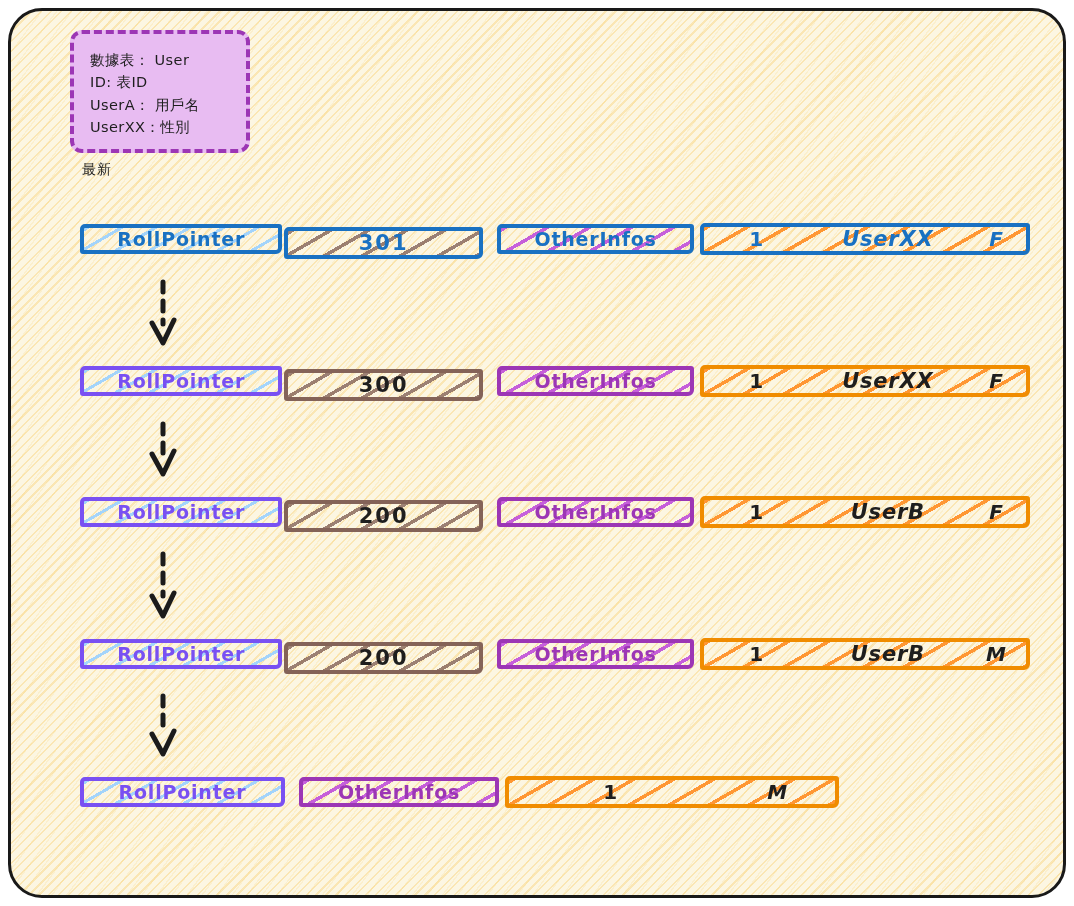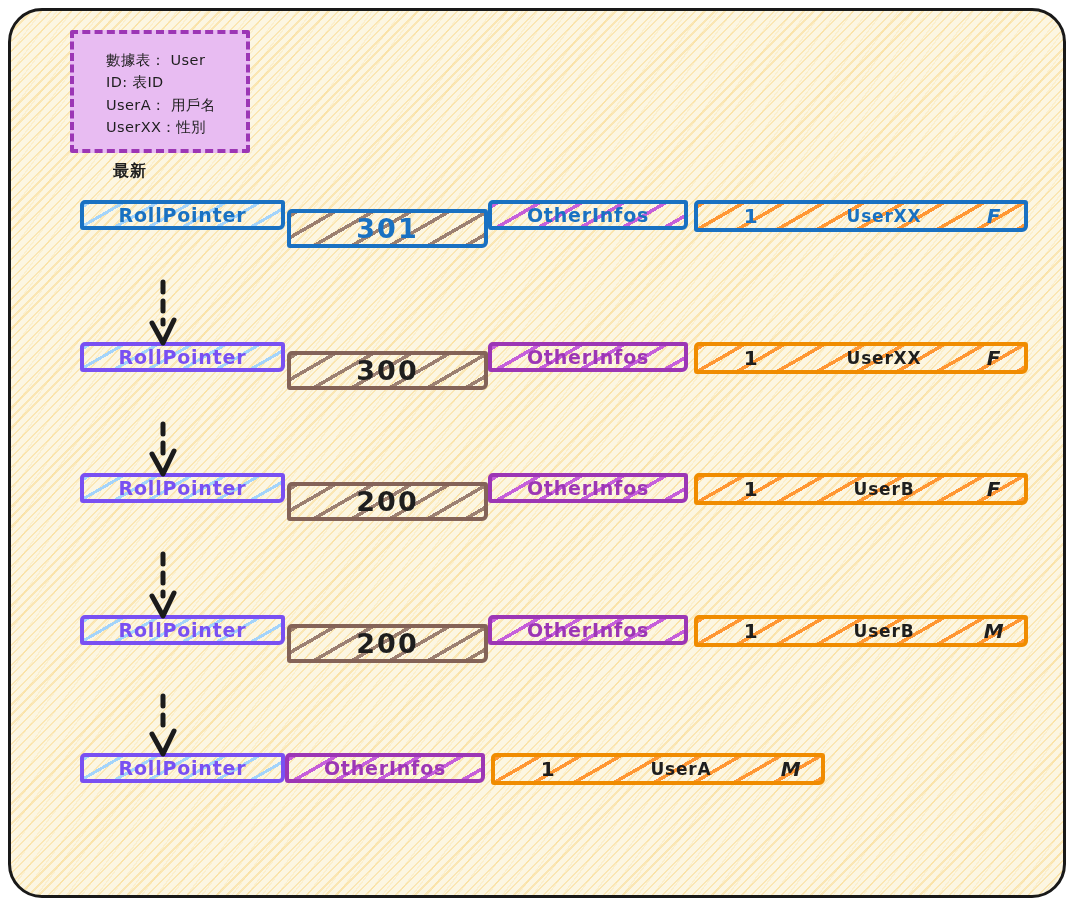--- a/index.html
+++ b/index.html
@@ -19,66 +19,66 @@
       repeating-linear-gradient(135deg, rgba(248,206,110,0.40) 0 1.6px, rgba(0,0,0,0) 1.6px 7px),
       repeating-linear-gradient(127deg, rgba(250,222,150,0.28) 0 1.3px, rgba(0,0,0,0) 1.3px 12px);
   }
 
   
   .note{
     position:absolute;left:70px;top:30px;width:180px;height:123px;
     box-sizing:border-box;
     background:#e8bcf2;
     border:4.5px dashed #9c36b5;
-    border-radius:2px;
-    padding:15px 10px 0 32px;
+    border-radius:12px;
+    padding:15px 10px 0 16px;
     font-size:14.5px;line-height:1.55;font-weight:500;
     letter-spacing:0.4px;
   }
   .note .line{white-space:nowrap;}
 
   .latest-label{
     position:absolute;left:82px;top:161px;
-    font-size:16px;font-weight:700;letter-spacing:1px;margin-left:31px;
+    font-size:14px;font-weight:400;letter-spacing:1px;
   }
 
   
   .row{
     position:absolute;left:80px;width:950px;height:77px;
-    display:flex;align-items:flex-start;
+    display:flex;align-items:center;
   }
   .cell{
     box-sizing:border-box;border:4px solid #000;
     display:flex;align-items:center;justify-content:center;
     border-radius:5px 3px 6px 3px;
     font-weight:600;letter-spacing:0.8px;
   }
   .cell.roll{
     width:205px;
     background-image:repeating-linear-gradient(150deg, rgba(158,210,253,0.95) 0 3px, rgba(0,0,0,0) 3px 17px);
     font-size:19px;
   }
   .cell.trx{
     width:201px;margin-left:2px;
     background-image:repeating-linear-gradient(150deg, rgba(132,99,88,0.80) 0 3.5px, rgba(0,0,0,0) 3.5px 19px);
-    font-size:27px;letter-spacing:2px;margin-top:9px;
+    font-size:21px;letter-spacing:2px;margin-top:9px;
   }
   .cell.other{
-    width:200px;margin-left:0;
+    width:200px;margin-left:14px;
     background-image:repeating-linear-gradient(150deg, rgba(190,75,219,0.88) 0 3.5px, rgba(0,0,0,0) 3.5px 21px);
     font-size:19px;
   }
   .cell.record{
     width:334px;margin-left:6px;padding:0;
     background-image:repeating-linear-gradient(150deg, rgba(255,146,43,0.95) 0 3.5px, rgba(0,0,0,0) 3.5px 20px);
     font-size:20px;
   }
   .record .seg{display:flex;align-items:center;justify-content:center;height:100%;}
   .record .seg.id{flex:106 0 0;}
-  .record .seg.name{flex:152 0 0;font-size:17px;}
+  .record .seg.name{flex:152 0 0;font-size:21px;font-style:italic;}
   .record .seg.gender{flex:60 0 0;font-style:italic;font-weight:700;}
   .record .divider{width:0;border-left:4px dashed #000;margin:1px 0;}
 
   
   .row.latest .cell{border-color:#1971c2;color:#1971c2;}
   .row.latest .record .divider{border-color:#1971c2;}
   .row.history .cell.roll{border-color:#7950f2;color:#7950f2;}
   .row.history .cell.trx{border-color:#846358;color:#1e1e1e;}
   .row.history .cell.other{border-color:#9c36b5;color:#9c36b5;}
   .row.history .cell.record{border-color:#f08c00;color:#1e1e1e;}
@@ -158,21 +158,20 @@
       <div class="seg gender">M</div>
     </div>
   </div>
 
   <div class="row history r5">
     <div class="cell roll">RollPointer</div>
     <div class="cell other">OtherInfos</div>
     <div class="cell record">
       <div class="seg id">1</div>
       <div class="divider"></div>
-      <div class="seg name">UserA</div>
       <div class="divider"></div>
       <div class="seg gender">M</div>
     </div>
   </div>
 
   <svg class="arrows" width="1074" height="906" viewBox="0 0 1074 906">
     <g stroke="#1b1b1b" stroke-width="5" fill="none" stroke-linecap="round" stroke-linejoin="round">
       <path stroke-dasharray="10 9" d="M163 282 L163 324"></path>
       <path d="M152 323 L163 343 L174 320"></path>
       <path stroke-dasharray="10 9" d="M163 424 L163 455"></path>

